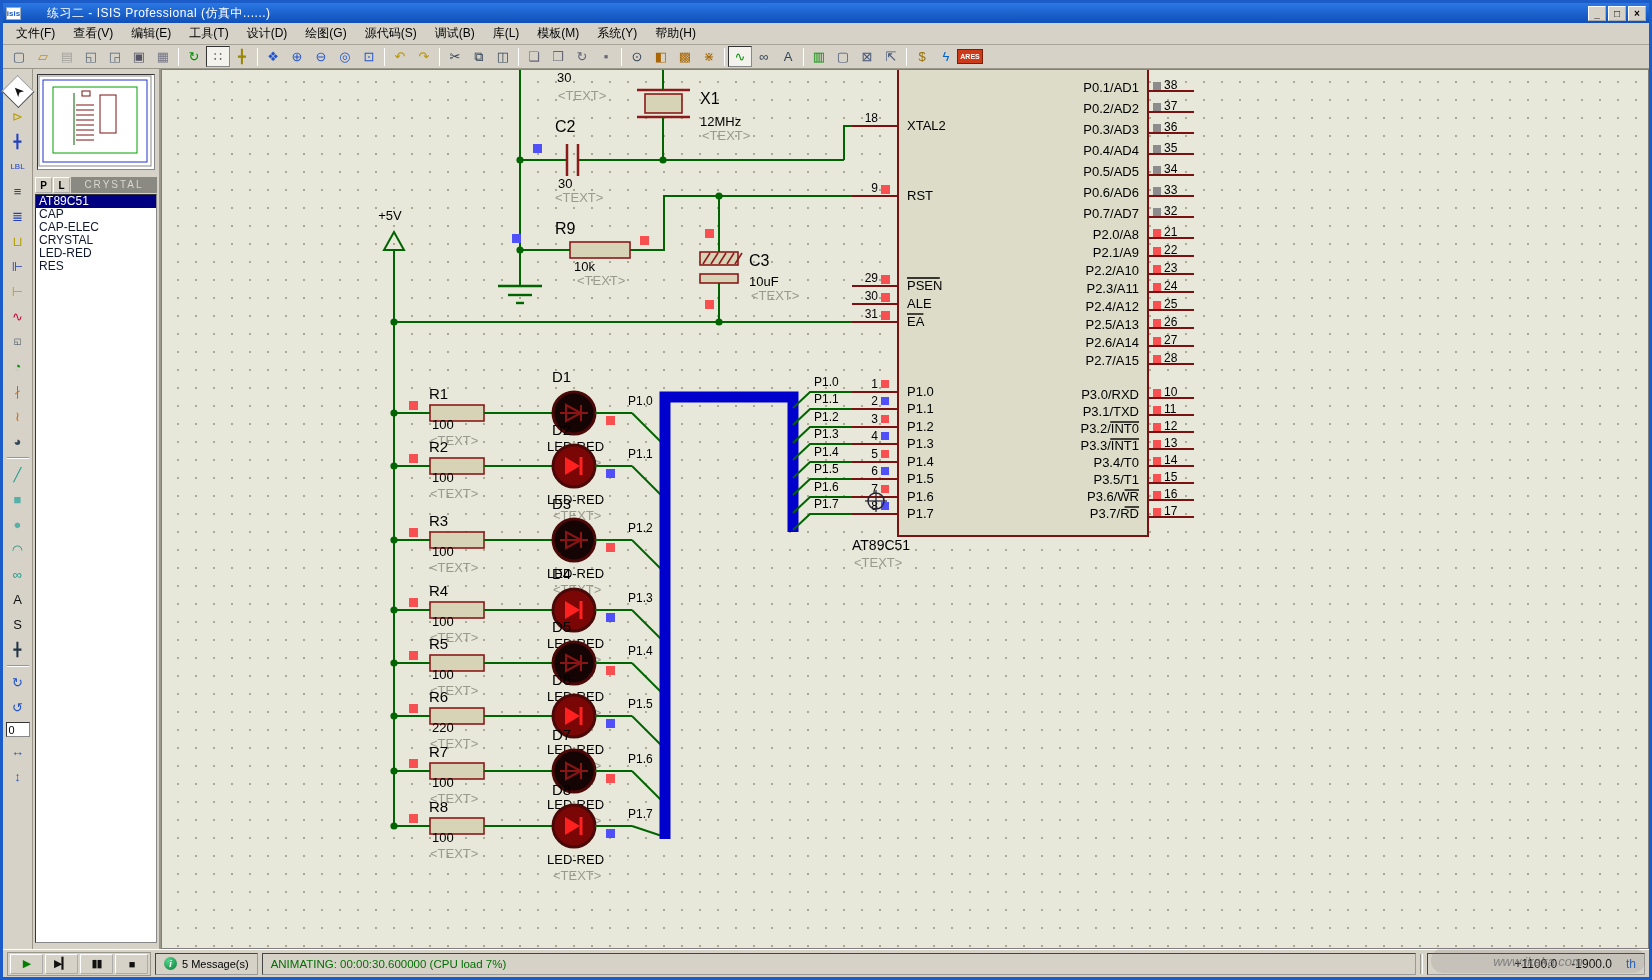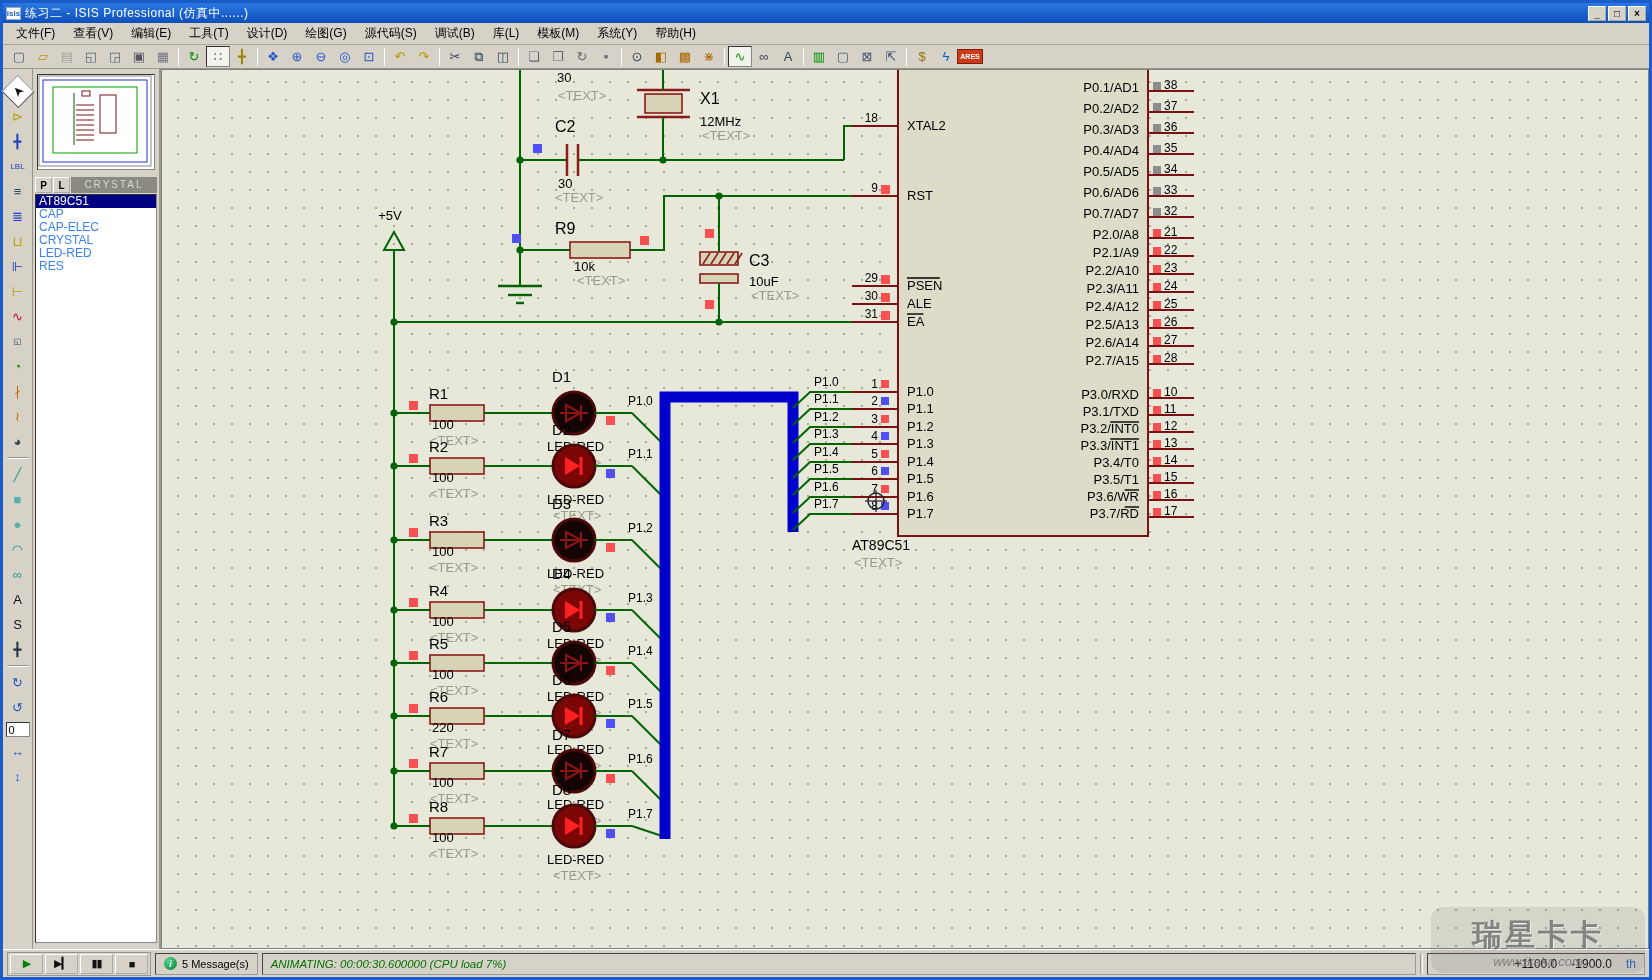--- a/index.html
+++ b/index.html
@@ -1,19 +1,19 @@
 <!DOCTYPE html>
 <html><head>
 <meta charset="utf-8">
 <style>
   * { margin:0; padding:0; box-sizing:border-box; }
   html,body { width:1652px; height:980px; background:#3a6ea5; font-family:"Liberation Sans",sans-serif; overflow:hidden; }
   .window { position:relative; width:1652px; height:980px; border:3px solid #1b5cc8; background:#d6d2c8; display:flex; flex-direction:column; }
   
-  .titlebar { height:20px; background:linear-gradient(#2a78e4,#0f4fb8); display:flex; align-items:center; padding:0 3px; flex:0 0 auto; }
+  .titlebar { height:20px; background:linear-gradient(#2a78e4,#0f4fb8); display:flex; align-items:center; padding:0 3px; flex:0 0 auto;gap:22px; }
   .app-icon { width:15px; height:13px; background:#fff; color:#1b5cc8; font-size:8px; font-weight:bold; display:flex; align-items:center; justify-content:center; margin-right:4px; border:1px solid #9ab; }
   .title-text { color:#fff; font-weight:normal; font-size:12px; letter-spacing:.5px; flex:1 1 auto; white-space:nowrap; }
   .win-btns { display:flex; gap:2px; }
   .win-btn { width:18px; height:15px; background:#d6d2c8; border:1px outset #fff; font-size:10px; font-weight:bold; line-height:11px; color:#000; cursor:default; }
   
   .menubar { height:22px; background:#d6d2c8; border-bottom:1px solid #a8a498; display:flex; align-items:center; padding-left:4px; flex:0 0 auto; }
   .menu-item { font-size:12px; color:#000; padding:2px 9px; white-space:nowrap; }
   
   .toolbar { height:24px; background:#d6d2c8; border-bottom:1px solid #9a968a; display:flex; align-items:center; padding-left:4px; flex:0 0 auto; }
   .tb-btn { width:24px; height:21px; display:flex; align-items:center; justify-content:center; font-size:13px; border:1px solid transparent; margin:0; cursor:default; }
@@ -27,35 +27,35 @@
   .side-btn { width:24px; height:23px; display:flex; align-items:center; justify-content:center; font-size:13px; margin:1px 0; border:1px solid transparent; cursor:default; }
   .side-btn.pressed { background:#fff; border:1px inset #999; }
   .side-sep { width:22px; height:2px; border-top:1px solid #9a968a; border-bottom:1px solid #fff; margin:3px 0; }
   .angle-input { width:24px; height:15px; font-size:11px; border:1px inset #888; background:#fff; padding-left:2px; margin:2px 0; }
   .leftpanel { width:128px; background:#d6d2c8; border-right:2px solid #9a968a; display:flex; flex-direction:column; flex:0 0 auto; }
   .minimap { margin:5px 4px 4px 4px; border:1px inset #888; background:#fff; height:96px; flex:0 0 auto; }
   .devbar { display:flex; align-items:center; height:18px; margin:2px 2px 0 2px; flex:0 0 auto; }
   .pl-btn { width:17px; height:16px; font-size:10px; font-weight:bold; background:#d6d2c8; border:1px outset #fff; margin-right:1px; cursor:default; }
   .devhdr { flex:1; background:#8a8a82; color:#d8d8d0; font-size:10px; letter-spacing:2px; text-align:center; height:16px; line-height:16px; }
   .devlist { flex:1 1 auto; background:#fff; border:1px inset #888; margin:0 2px 6px 2px; overflow:hidden; font-size:12px; }
-  .dev-row { height:13px; line-height:13px; padding-left:3px; color:#3b82f6; white-space:nowrap; cursor:default; }
+  .dev-row { height:13px; line-height:13px; padding-left:3px; color:#0f172a; white-space:nowrap; cursor:default; }
   .dev-row.sel { background:#000080; color:#fff; }
   
   .canvas { position:relative; flex:1 1 auto; background:#e8e8da;
     background-image:radial-gradient(circle,#a9a996 1.1px,transparent 1.2px);
     background-size:18px 18px; background-position:7px 3px;
     border:1px solid #808080; overflow:hidden; }
   svg text { font-family:"Liberation Sans",sans-serif; }
   
   .statusbar { height:28px; background:#d6d2c8; border-top:1px solid #fff; display:flex; align-items:center; padding:2px 4px; gap:4px; flex:0 0 auto; }
   .simctl { display:flex; border:1px solid #9a968a; padding:1px; background:#d6d2c8; }
   .sim-btn { width:33px; height:20px; background:#d6d2c8; border:1px outset #fff; display:flex; align-items:center; justify-content:center; font-size:11px; margin:0 1px; cursor:default; letter-spacing:-1px; }
   .msgpanel { display:flex; align-items:center; gap:5px; border:1px inset #999; height:22px; padding:0 8px; font-size:11px; }
   .info-icon { width:13px; height:13px; border-radius:50%; background:radial-gradient(circle at 35% 30%,#4fd88a,#0a7a3a); color:#fff; font-size:9px; font-weight:bold; font-style:italic; display:flex; align-items:center; justify-content:center; }
-  .animpanel { flex:1 1 auto; border:1px inset #999; height:22px; display:flex; align-items:center; padding:0 8px; font-size:11.5px; color:#007000;font-style:italic; }
+  .animpanel { flex:1 1 auto; border:1px inset #999; height:22px; display:flex; align-items:center; padding:0 8px; font-size:11.5px; color:#007000; }
   .sbsep { width:3px; height:20px; border-left:1px solid #9a968a; border-right:1px solid #fff; }
   .coordpanel { width:218px; border:1px inset #999; height:22px; display:flex; align-items:center; justify-content:flex-end; gap:14px; padding:0 8px; font-size:12px; color:#000; }
   .coordpanel .unit { color:#1b5cc8; }
   
   .watermark { position:absolute; right:4px; bottom:4px; width:214px; text-align:center; background:rgba(120,120,120,.17); border-radius:12px; padding:8px 2px 4px 2px; pointer-events:none; z-index:40; }
   .wm1 { font-size:30px; font-weight:bold; color:rgba(105,105,105,.8); letter-spacing:3px; text-shadow:1px 1px 0 rgba(255,255,255,.6); }
   .wm2 { font-size:13px; font-style:italic; color:rgba(110,110,110,.8); margin-top:-2px; }
 </style>
 </head>
 <body>
@@ -673,16 +673,15 @@
     </div>
     <div class="sbsep"></div>
     <div class="coordpanel">
       <span>+1100.0</span>
       <span>-1900.0</span>
       <span class="unit">th</span>
     </div>
   </div>
 
   <div class="watermark">
-    <div class="wm1">瑞星卡卡</div>
     <div class="wm2">www.ikaka.com</div>
   </div>
 </div>
 
 </body></html>

